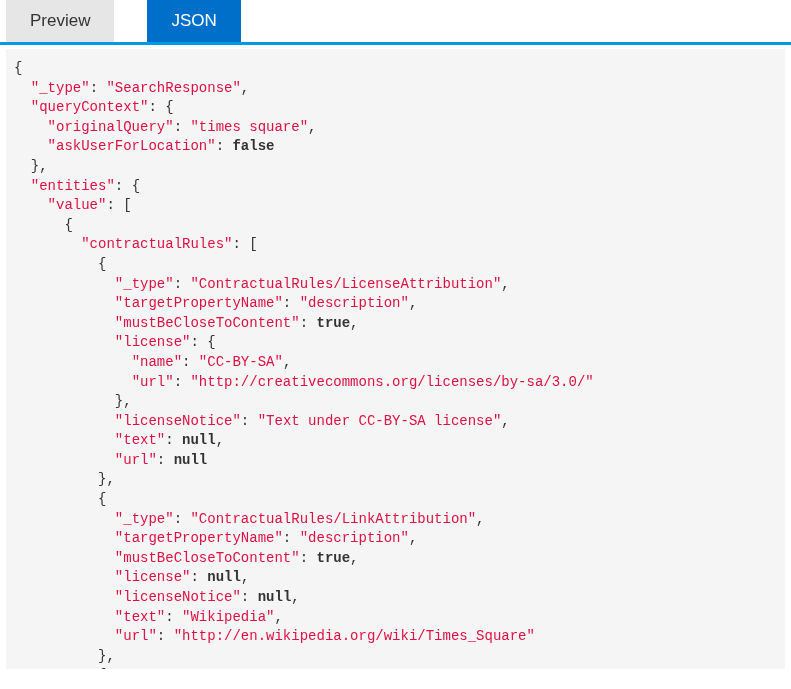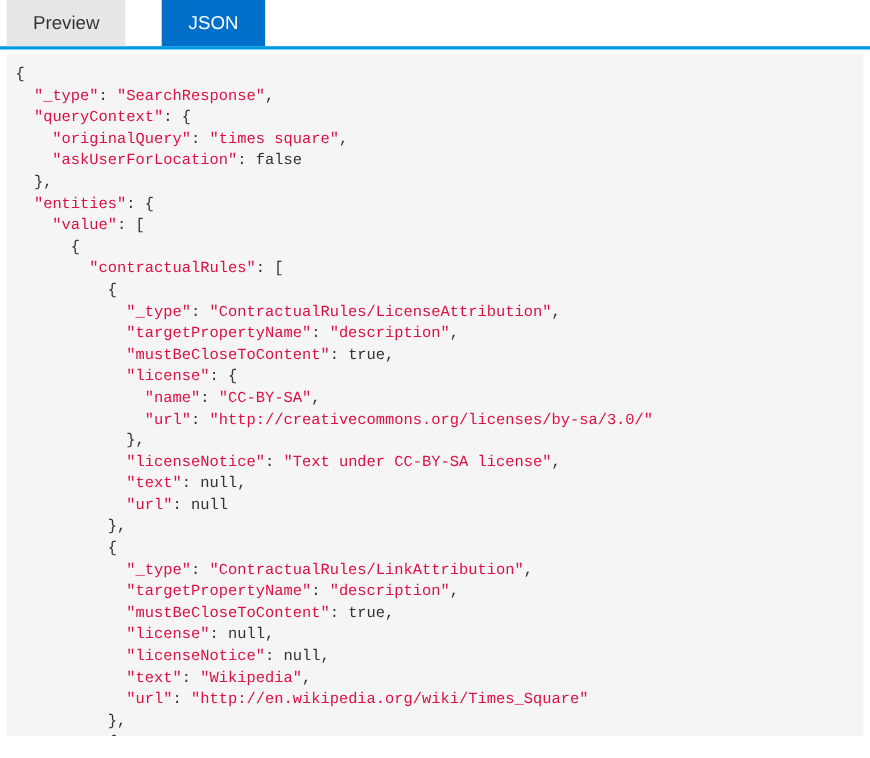--- a/index.html
+++ b/index.html
@@ -35,21 +35,21 @@
     line-height: 1.4;
     white-space: pre;
     overflow: hidden;
     color: #333;
     margin: 4px 6px 0 6px;
     height: 620px;
   }
   .punct { color: #333; }
   .key { color: #d14; }
   .str { color: #d14; }
-  .kw { color: #333; font-weight: 400; }
+  .kw { color: #333; font-weight: 700; }
 </style>
 </head>
 <body>
 
 <div class="tabs">
   <div class="tab">Preview</div>
   <div class="tab active">JSON</div>
 </div>
 
 <div class="code-block" id="code-out"><span class="punct">{</span>

